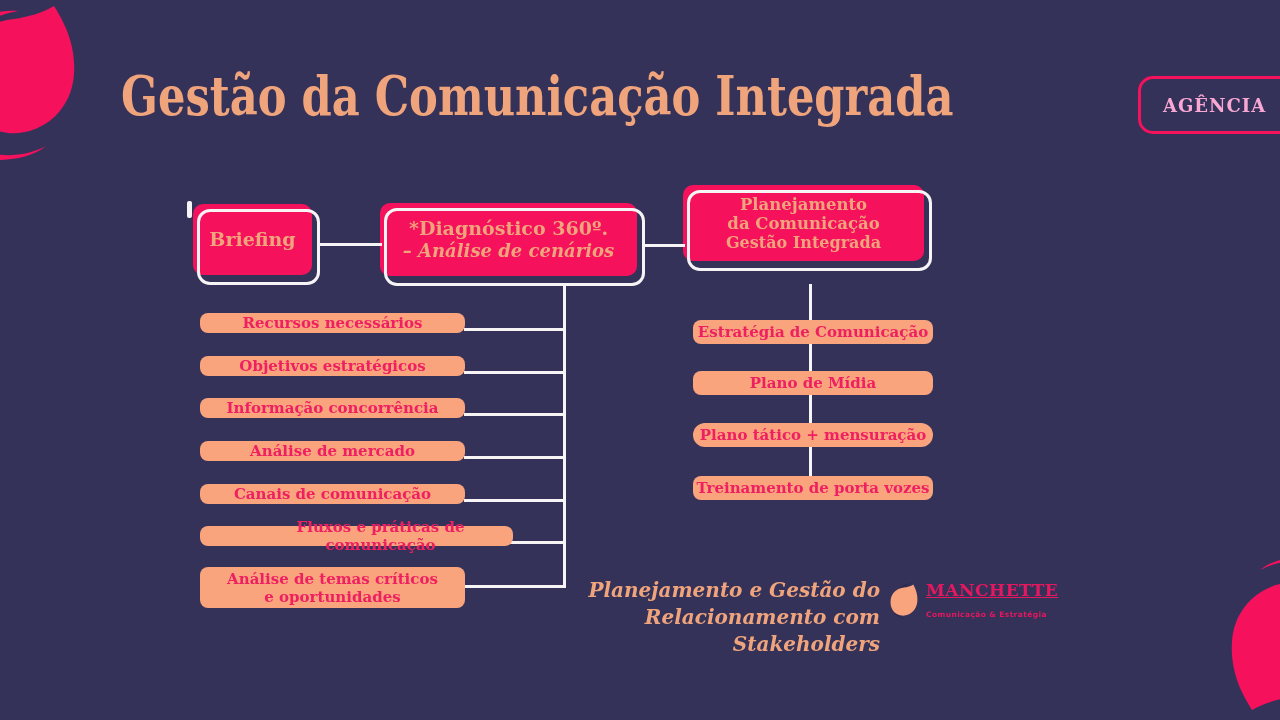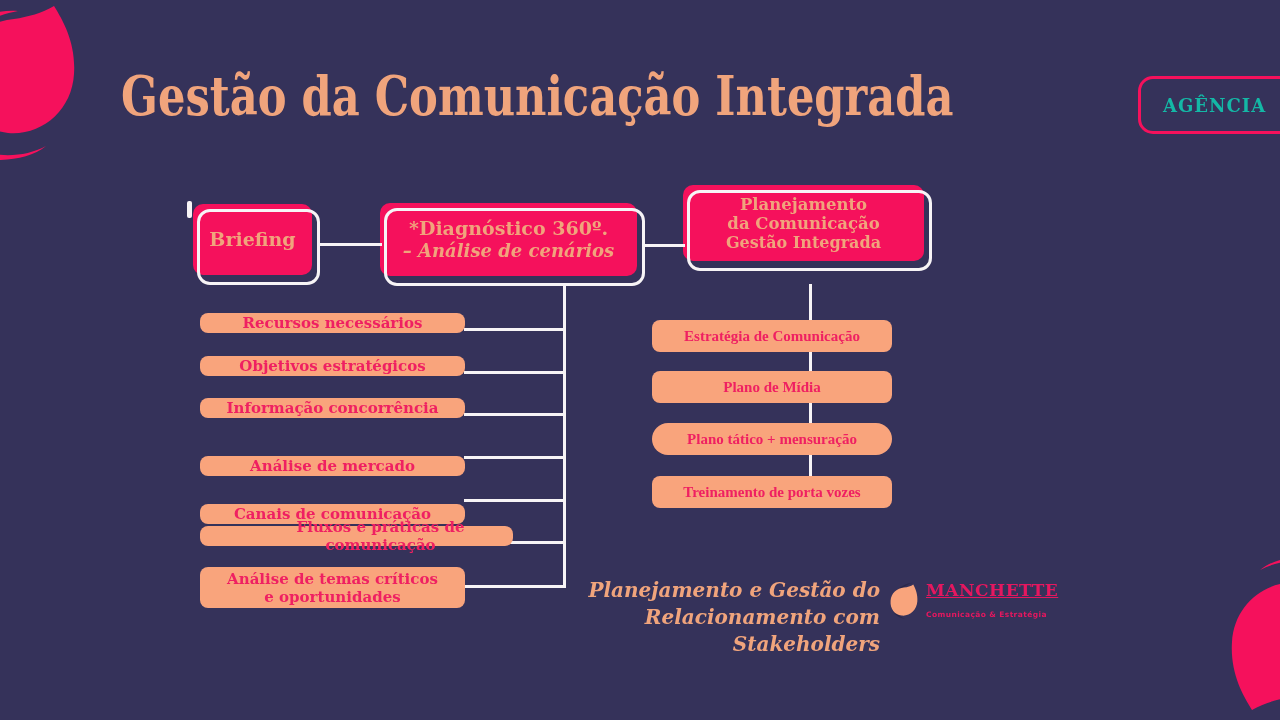--- a/index.html
+++ b/index.html
@@ -21,21 +21,21 @@
     letter-spacing:0px;white-space:nowrap;
     transform:scaleX(0.80);transform-origin:left top;
   }
   
   .badge{
     position:absolute;left:1138px;top:76px;width:170px;height:52px;
     border:3.5px solid #F5115C;border-radius:15px;
     display:flex;align-items:center;
   }
   .badge span{
-    padding-left:22px;font-size:18px;font-weight:bold;color:#14b8a6;letter-spacing:1px;
+    padding-left:22px;font-size:18px;font-weight:bold;color:#f9a8d4;letter-spacing:1px;
   }
   
   .pinkbox{position:absolute;}
   .pinkbox .fill{
     position:absolute;left:0;top:1px;right:8px;bottom:10px;
     background:#F5115C;border-radius:10px;
     display:flex;flex-direction:column;align-items:center;justify-content:center;
     text-align:center;color:#F0A47C;
   }
   .pinkbox .frame{
@@ -62,21 +62,21 @@
   #trunk-right{left:809px;top:284px;height:208px;}
   .branch{left:464px;width:101px;}
   
   .obox{
     position:absolute;background:#F9A47C;border-radius:8px;
     display:flex;align-items:center;justify-content:center;
     color:#EF2062;font-weight:bold;font-size:15px;line-height:18px;
     text-align:center;white-space:pre-line;
   }
   .obox-l{left:200px;width:265px;height:20px;}
-  .obox-r{left:652px;width:240px;height:32px;font-family:Liberation Serif, serif;}
+  .obox-r{left:693px;width:240px;height:24px;}
   
   .caption{
     position:absolute;left:558px;top:577px;width:322px;
     text-align:right;font-style:italic;font-weight:bold;
     font-size:20px;line-height:27px;color:#F0A47C;
   }
   .logo{
     position:absolute;left:890px;top:580px;
     display:flex;align-items:flex-start;
   }
@@ -145,22 +145,22 @@
   <div class="h-line branch" style="top:371px;"></div>
   <div class="h-line branch" style="top:413px;"></div>
   <div class="h-line branch" style="top:456px;"></div>
   <div class="h-line branch" style="top:499px;"></div>
   <div class="h-line branch" style="top:541px;"></div>
   <div class="h-line branch" style="top:585px;"></div>
 
   <div class="obox obox-l" style="top:313px;">Recursos necessários</div>
   <div class="obox obox-l" style="top:356px;">Objetivos estratégicos</div>
   <div class="obox obox-l" style="top:398px;">Informação concorrência</div>
-  <div class="obox obox-l" style="top:456px;">Análise de mercado</div>
-  <div class="obox obox-l" style="top:504px;">Canais de comunicação</div>
+  <div class="obox obox-l" style="top:441px;">Análise de mercado</div>
+  <div class="obox obox-l" style="top:484px;">Canais de comunicação</div>
   <div class="obox obox-l" style="top:526px;padding-left:48px;">Fluxos e práticas de comunicação</div>
   <div class="obox obox-l" style="top:567px;height:41px;">Análise de temas críticos
 e oportunidades</div>
 
   <div class="obox obox-r" style="top:320px;">Estratégia de Comunicação</div>
   <div class="obox obox-r" style="top:371px;">Plano de Mídia</div>
   <div class="obox obox-r" style="top:423px;border-radius:16px;">Plano tático + mensuração</div>
   <div class="obox obox-r" style="top:476px;">Treinamento de porta vozes</div>
 
   <div class="caption">

